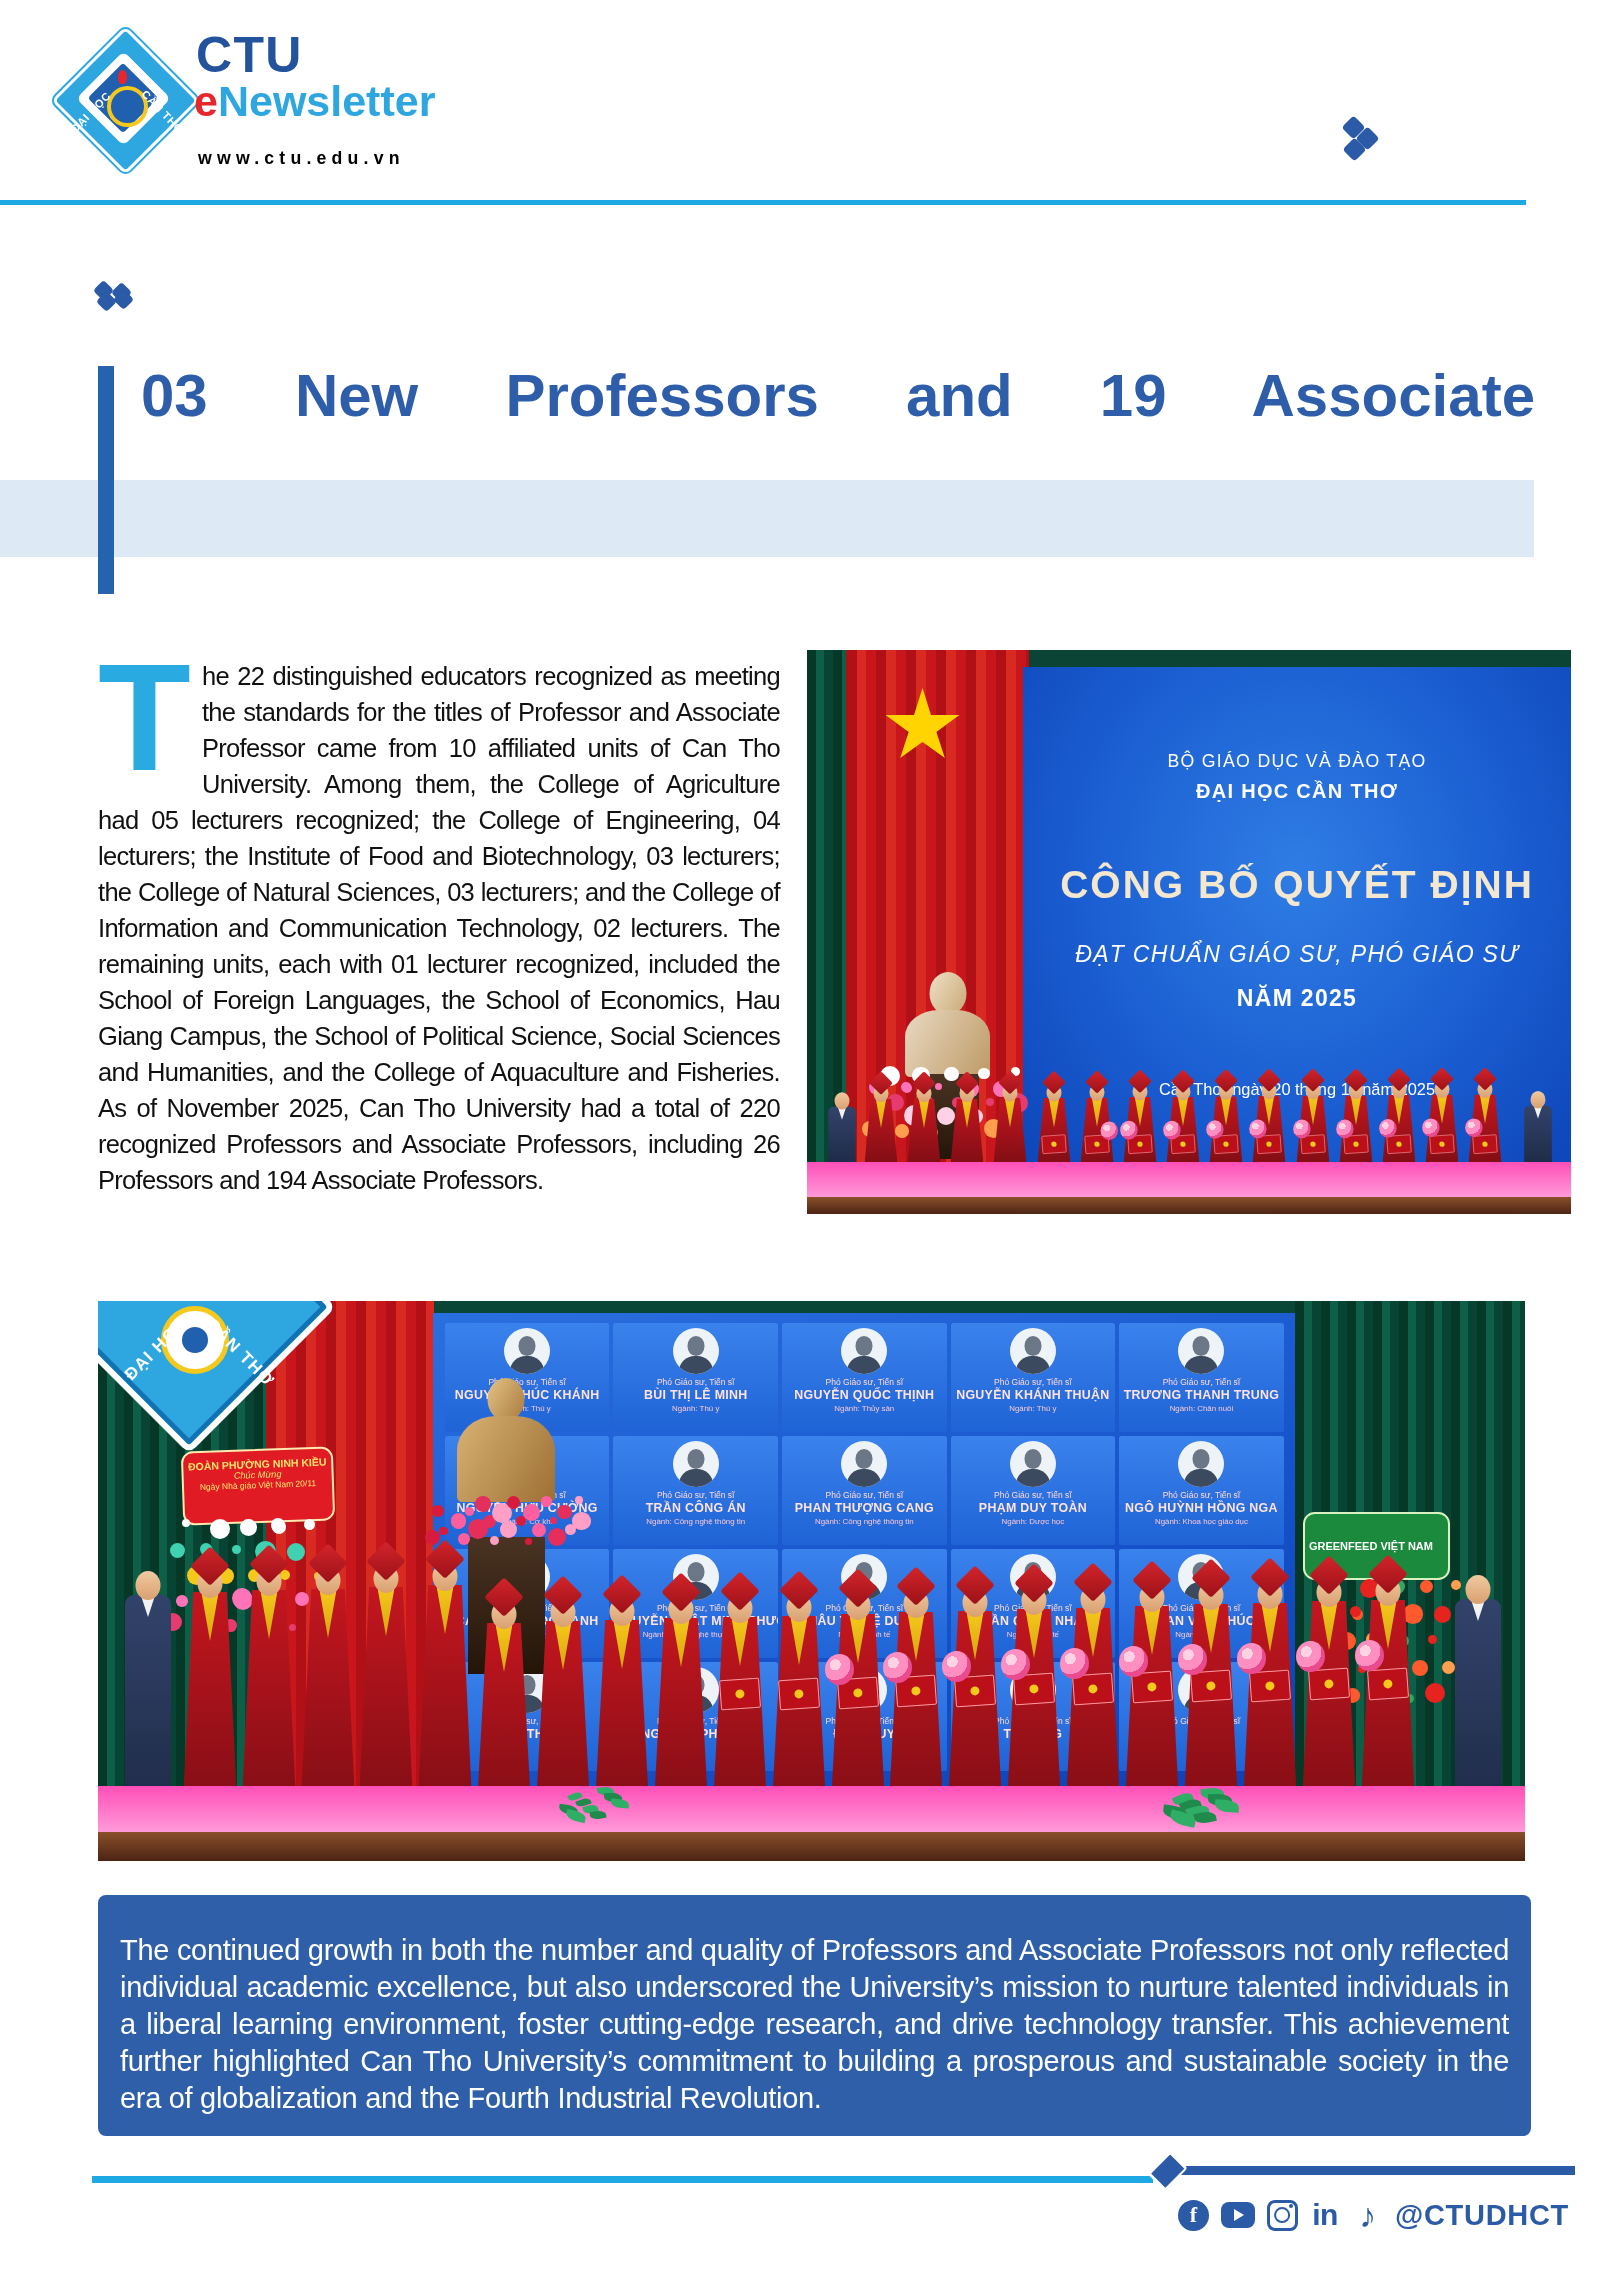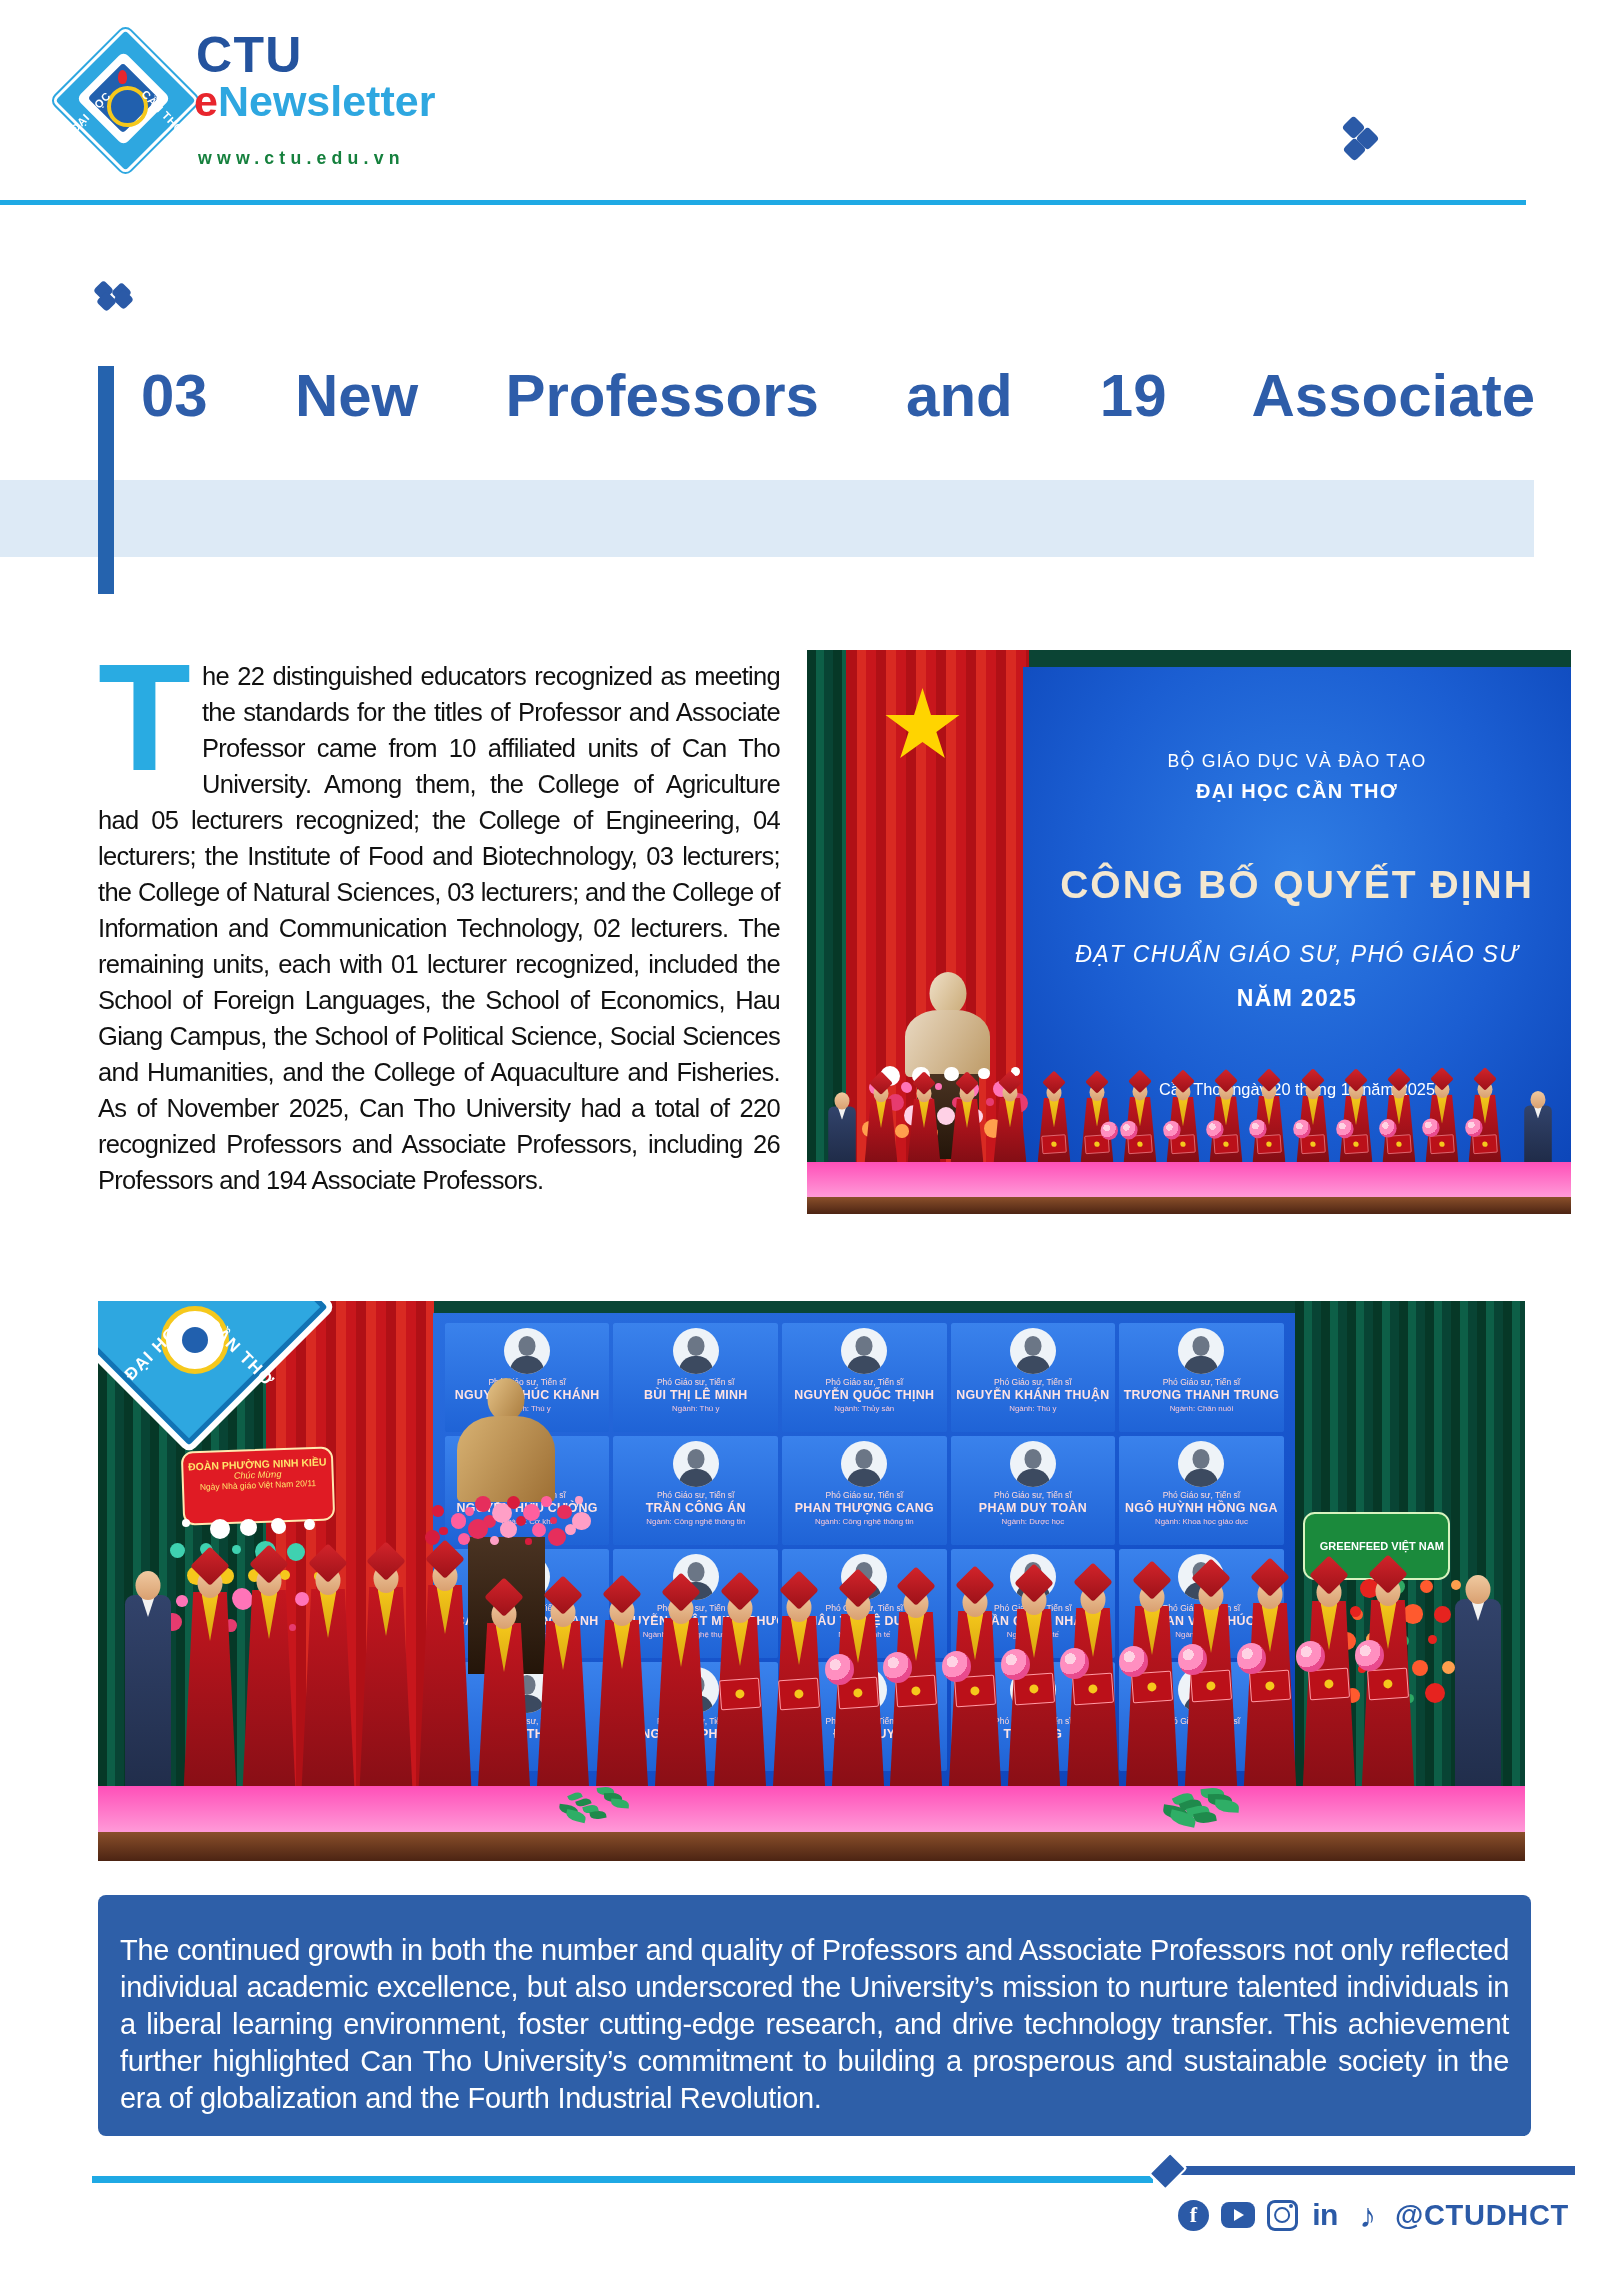--- a/index.html
+++ b/index.html
@@ -13,21 +13,21 @@
   .logo-d1{left:22px;top:26px;width:99px;height:99px;background:#2ea7e0;border:3.3px solid #ffffff;box-shadow:0 0 0 2px #2ea7e0;}
   .logo-d2{left:39px;top:43px;width:67px;height:67px;background:#ffffff;}
   .logo-d3{left:47px;top:51px;width:50px;height:50px;background:#2160ae;border-radius:3.9px;}
   .logo-gear{position:absolute;left:56px;top:64px;width:33px;height:33px;border-radius:50%;border:4.6px solid #f5c81c;}
   .logo-flame{position:absolute;left:67px;top:48px;width:9.2px;height:14.4px;background:#e8262d;border-radius:50% 50% 40% 40%;}
   .logo-txt-l{position:absolute;left:14.4px;top:84px;transform:rotate(-46deg);font-size:11px;font-weight:bold;color:#ffffff;letter-spacing:0.7px;}
   .logo-txt-r{position:absolute;left:84px;top:84px;transform:rotate(46deg);font-size:11px;font-weight:bold;color:#ffffff;letter-spacing:0.7px;}
   .brand-ctu{position:absolute;left:196px;top:26px;font-size:50px;font-weight:bold;color:#24539e;letter-spacing:1.3px;}
   .brand-news{position:absolute;left:194px;top:77px;font-size:43px;font-weight:bold;}
   .brand-news .e{color:#e8262d;} .brand-news .rest{color:#2ea7e0;}
-  .brand-url{position:absolute;left:198px;top:148px;font-size:17.7px;font-weight:600;color:#15803d;letter-spacing:5.2px;}
+  .brand-url{position:absolute;left:198px;top:148px;font-size:17.7px;font-weight:600;color:#000000;letter-spacing:5.2px;}
   .hdr-rule{position:absolute;left:0;top:200px;width:1526px;height:4.6px;background:#1fa9e4;}
   .chev3{position:absolute;left:1345px;top:119px;width:46px;height:46px;}
   .chev3 .dia,.chev2 .dia{background:#2b5aa7;border-radius:3.9px;}
   .chev2{position:absolute;left:96px;top:283px;width:46px;height:39px;}
 
   
   .band{position:absolute;left:0;top:480px;width:1534px;height:77px;background:#ddeaf6;}
   .vbar{position:absolute;left:98px;top:366px;width:16.4px;height:228px;background:#2563ae;}
   .hl{position:absolute;left:141px;width:1394px;font-weight:bold;color:#2e5da9;font-size:60px;
       white-space:nowrap;}
@@ -102,21 +102,21 @@
   .p2-bust{left:359px;top:77px;width:98px;height:124px;}
   .p2-bust .b-head{background:linear-gradient(120deg,#e5c388,#a87a3c);}
   .p2-bust .b-torso{background:linear-gradient(120deg,#d8b273,#9d6f34);}
   .p2-ped{left:370px;top:236px;width:77px;height:137px;}
   .signboard{position:absolute;border-radius:11.8px;text-align:center;color:#ffe36b;}
   .sign-left{left:84px;top:148px;width:148px;height:63px;background:#e01b24;border:2.6px double #ffe9b0;transform:rotate(-2deg);padding-top:6.5px;}
   .sign-left .s1{font-size:10.5px;font-weight:bold;}
   .sign-left .s2{font-size:9.2px;font-style:italic;}
   .sign-left .s3{font-size:8.5px;}
   .sign-right{left:1205px;top:211px;width:135px;height:56px;background:#1b8a3c;border:2.6px solid #d9f3c0;color:#ffffff;
-              display:flex;align-items:center;justify-content:flex-end;font-size:11px;font-weight:bold;padding:3.9px;}
+              display:flex;align-items:center;justify-content:flex-start;font-size:11px;font-weight:bold;padding:3.9px;}
   .p2-screen{position:absolute;left:335px;top:11.8px;width:862px;height:548px;
              background:linear-gradient(160deg,#2a6fe0 0%,#1450c8 60%,#0c3cae 100%);}
   .cardgrid{position:absolute;left:11.8px;top:10.5px;width:839px;display:grid;grid-template-columns:repeat(5,1fr);gap:3.9px;}
   .pcard{position:relative;height:109px;background:linear-gradient(#3a82ec,#1f63d6);border-radius:2.6px;text-align:center;color:#ffe3e3;overflow:hidden;}
   .pcard .av{margin:5.2px auto 0;width:46px;height:46px;border-radius:50%;background:#eef3f8;position:relative;overflow:hidden;}
   .pcard .av:before{content:"";position:absolute;left:50%;top:7.9px;transform:translateX(-50%);width:17px;height:19.6px;border-radius:50%;background:#6b7686;}
   .pcard .av:after{content:"";position:absolute;left:50%;top:27.5px;transform:translateX(-50%);width:34px;height:19.6px;border-radius:15.7px 15.7px 0 0;background:#3c4a60;}
   .pcard .deg{margin-top:2.6px;font-size:8.5px;color:#ffd9d9;}
   .pcard .nm{margin-top:1.3px;font-size:12.4px;font-weight:bold;letter-spacing:0.3px;white-space:nowrap;}
   .pcard .fl{margin-top:2px;font-size:7.9px;color:#f8c8d8;}

